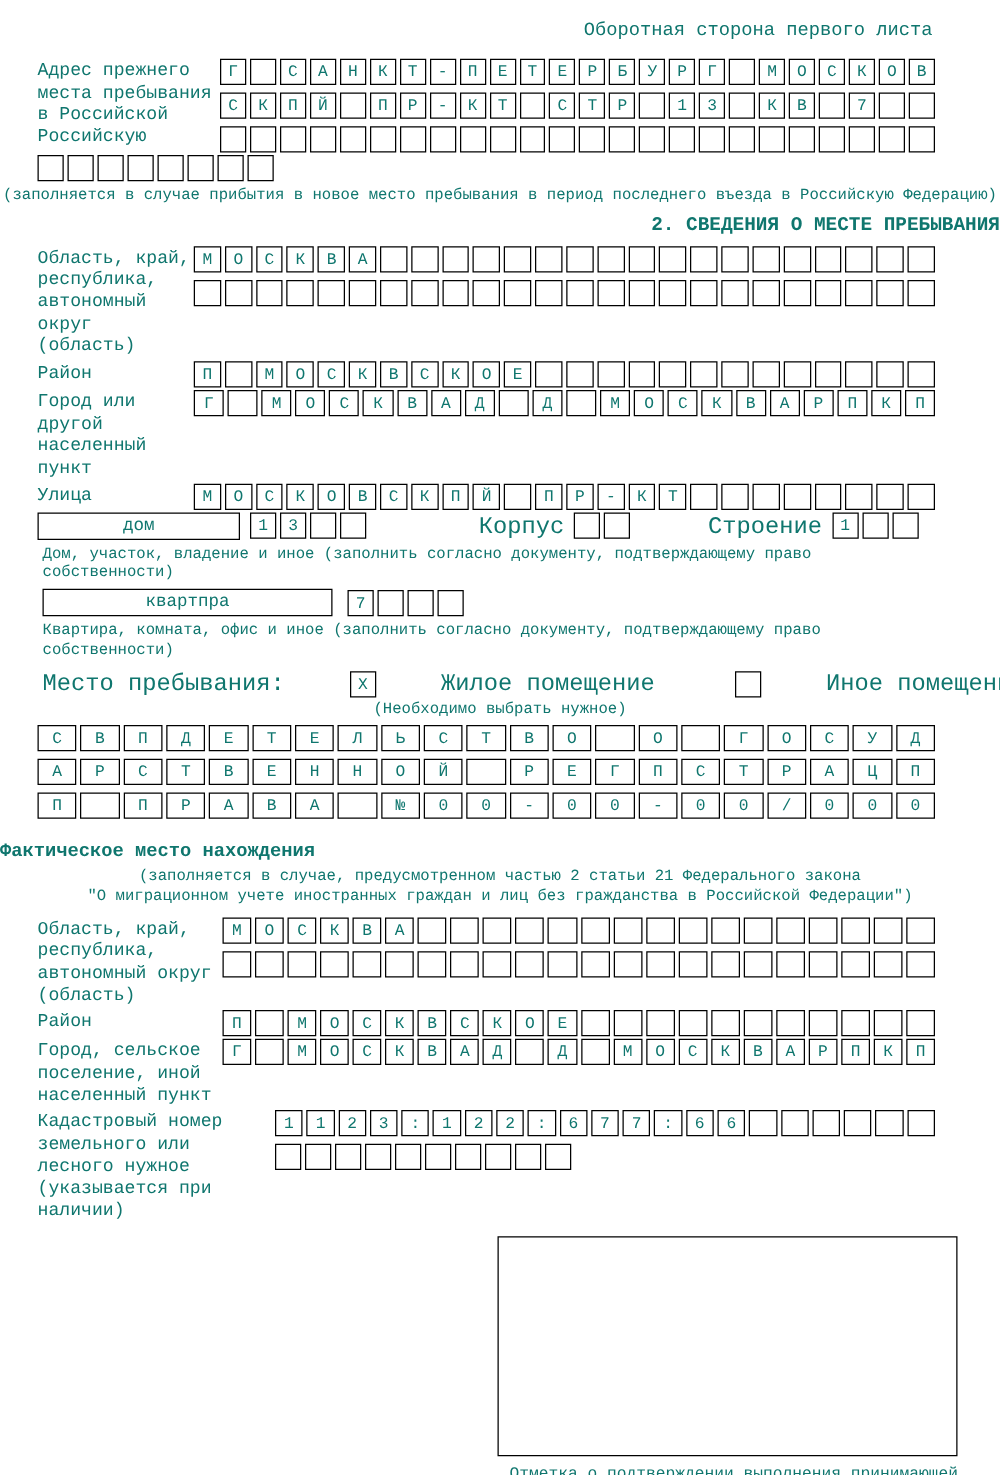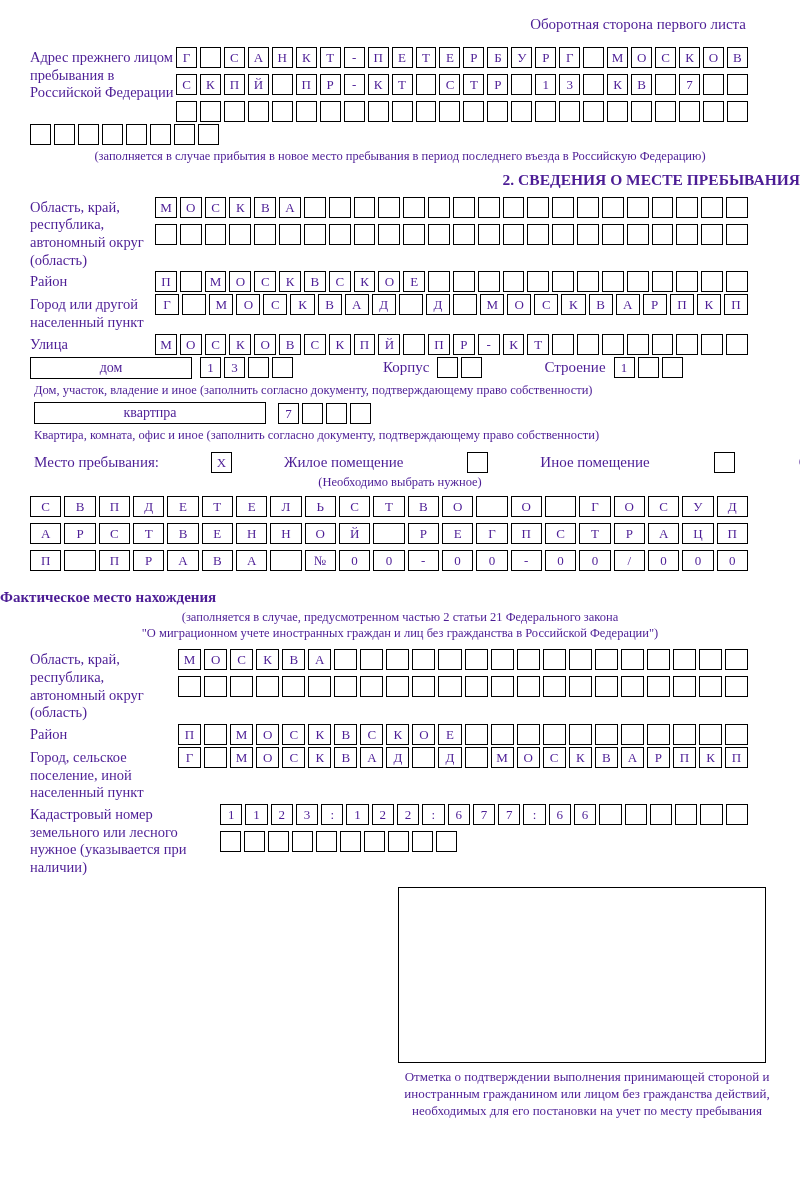--- a/index.html
+++ b/index.html
@@ -1,21 +1,21 @@
 <!DOCTYPE html>
 <html><head>
 <meta charset="utf-8">
 <style>
   * { margin:0; padding:0; box-sizing:border-box; }
   html,body { background:#ffffff; }
   .page {
     position:relative;
     width:800px; height:1180px;
-    background:#fff; color:#4c1d95;
-    font-family:Liberation Serif, serif;
+    background:#fff; color:#0f766e;
+    font-family:Liberation Mono, monospace;
     overflow:hidden;
   }
   .corner-note { text-align:right; padding:16px 54px 0 0; font-size:15px; }
 
   .field { display:flex; align-items:flex-start; margin:0 52px 2px 30px; }
   .flabel { font-size:14.5px; line-height:1.22; padding-top:2px; }
   .w146 { width:146px; flex:0 0 146px; }
   .w125 { width:125px; flex:0 0 125px; }
   .w148 { width:148px; flex:0 0 148px; }
   .w232 { width:232px; flex:0 0 232px; }
@@ -35,21 +35,21 @@
   .caption { font-size:12.5px; line-height:1.25; }
   .caption.center { text-align:center; }
   .caption.indent { margin:2px 52px 4px 34px; }
   .sec-title { text-align:right; font-weight:bold; font-size:15.5px; margin:6px 0 8px 0;padding-left:20px; }
 
   .house-row { display:flex; align-items:center; margin:2px 52px 4px 30px; }
   .label-box {
     border:1px solid #000; height:22px; display:flex; align-items:center; justify-content:center;
     font-size:14px; background:#fff;
   }
-  .inline-label { font-size:15px; white-space:nowrap; }
+  .inline-label { font-size:19px; white-space:nowrap; }
 
   .stay-row { display:flex; align-items:center; margin:8px 52px 2px 34px;gap:44px; }
   .stay-row .cell { width:21px; flex:0 0 21px; }
   .hint { text-align:center; font-size:12.5px; margin-bottom:6px; }
 
   .center-head { font-weight:bold; font-size:15px; margin:18px 0 4px 0; }
 
   .stamp-wrap { margin:10px 0 0 398px; width:378px; }
   .stamp-box { width:368px; height:176px; border:1px solid #000; background:#fff; }
   .stamp-caption { margin-top:6px; text-align:center; font-size:13px; line-height:1.3; }
@@ -62,21 +62,21 @@
   .mt6 { margin-top:6px; }
 </style>
 </head>
 <body>
 
 <div class="page">
 
   <div class="corner-note">Оборотная сторона первого листа</div>
 
   <div class="field mt6" style="margin-top:14px;">
-    <div class="flabel w146">Адрес прежнего лицом пребывания в Российской Федерации</div>
+    <div class="flabel w146">Адрес прежнего места пребывания в Российской Российскую</div>
     <div class="rows">
       <div class="cellrow stretch">
           <div class="cell">Г</div>
           <div class="cell"></div>
           <div class="cell">С</div>
           <div class="cell">А</div>
           <div class="cell">Н</div>
           <div class="cell">К</div>
           <div class="cell">Т</div>
           <div class="cell">-</div>

